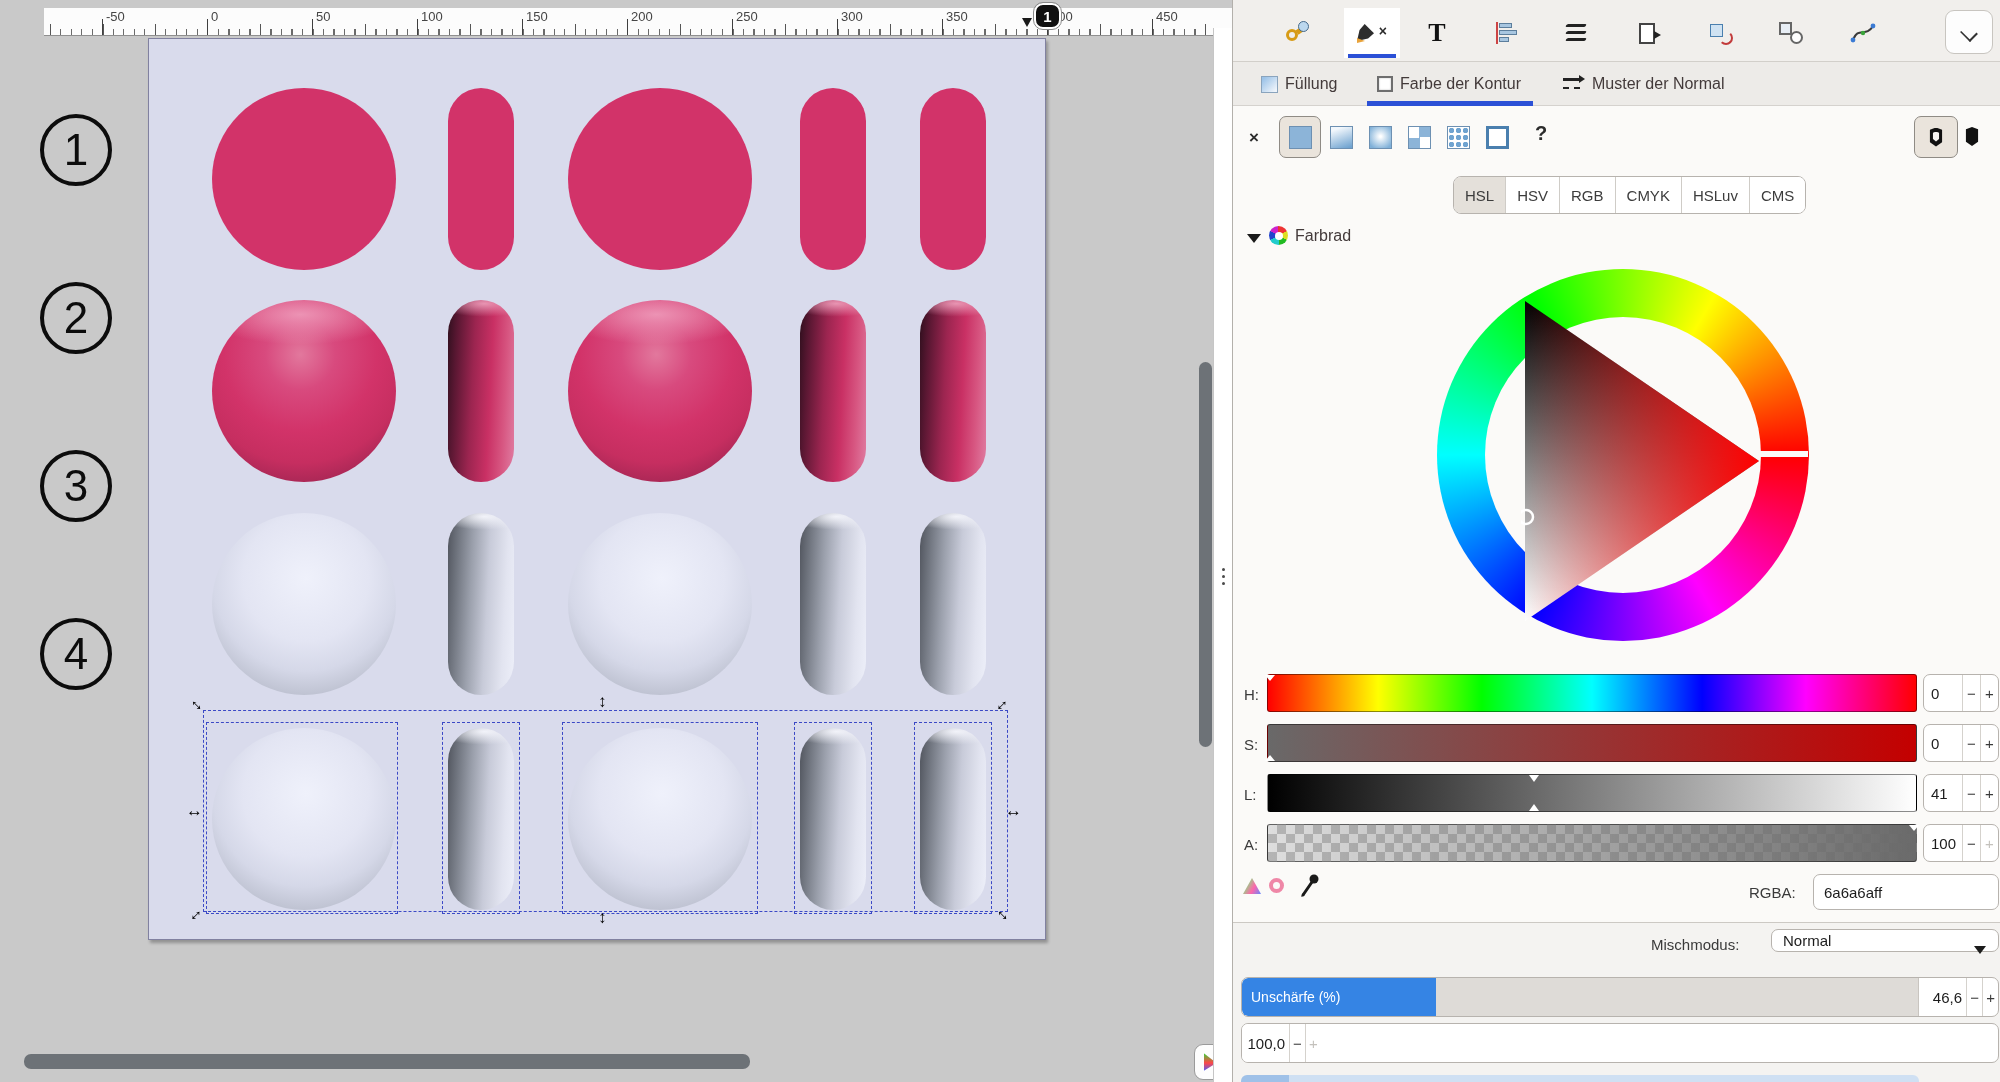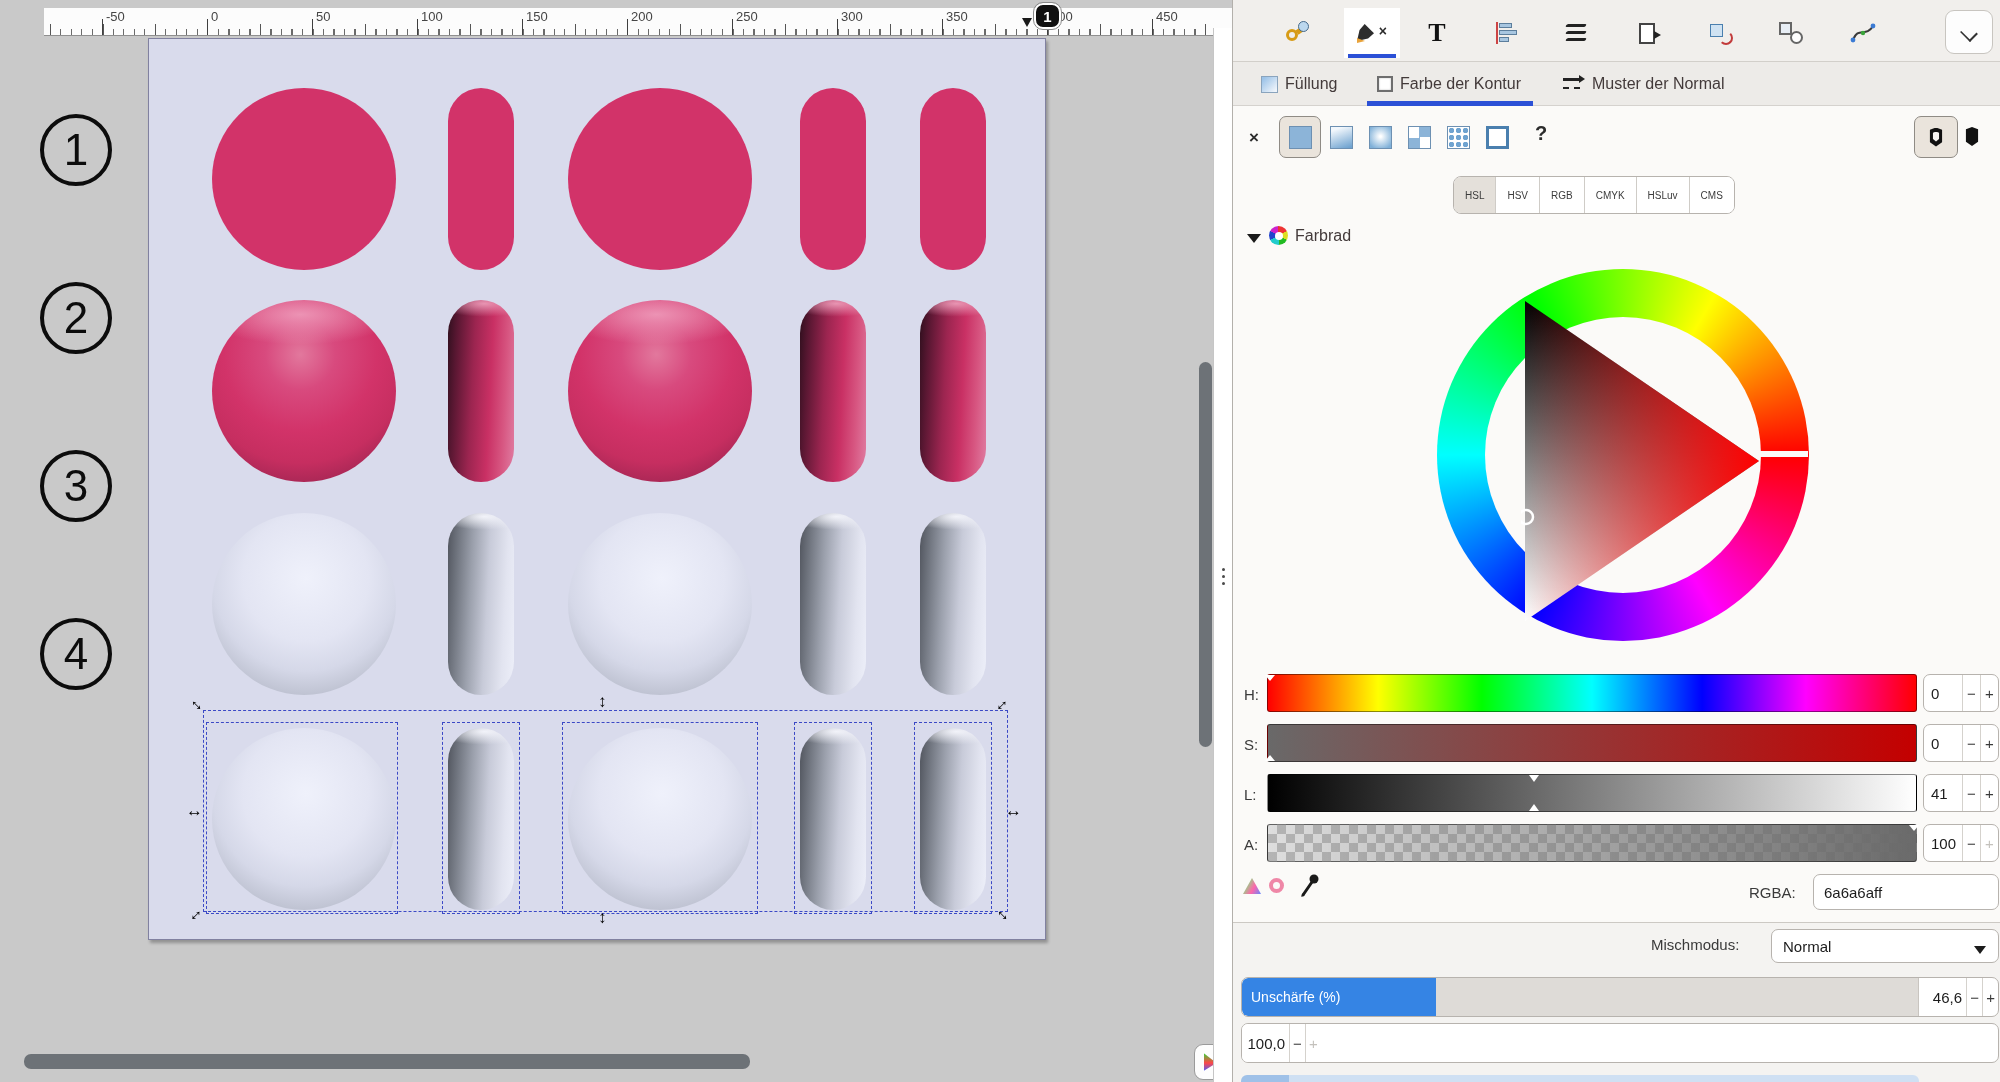--- a/index.html
+++ b/index.html
@@ -81,21 +81,21 @@
   #content { position:absolute; left:0; top:106px; width:768px; height:816px; background:#fbfaf8; }
 
   .paint-icon { width:23px; height:23px; border:1px solid #6d90b2; }
   .sel-btn { position:absolute; background:#eae4dc; border:1px solid #8f8b85; border-radius:7px;
     display:flex; align-items:center; justify-content:center; }
   .xglyph { font-size:17px; font-weight:bold; color:#2c2c2c; }
 
   .cs-group { position:absolute; left:220px; top:70px; height:38px; display:flex;
     border:1px solid #b7b3ae; border-radius:8px; overflow:hidden; background:#fff; }
   .cs-btn { height:100%; display:flex; align-items:center; justify-content:center;
-    font-size:10px; color:#3c3c3c; border-left:1px solid #cfccc7; padding:0 11px; background:#fff; }
+    font-size:15px; color:#3c3c3c; border-left:1px solid #cfccc7; padding:0 11px; background:#fff; }
   .cs-btn:first-child { border-left:none; }
   .cs-btn.sel { background:#e4e0da; }
 
   .slider-label { position:absolute; font-size:15px; color:#3a3a3a; width:24px; text-align:left; }
   .slider-bar { position:absolute; left:34px; width:650px; height:38px; border:1px solid rgba(0,0,0,.45); border-radius:3px; }
   .spin { position:absolute; left:690px; width:76px; height:38px; background:#fff; border:1px solid #b7b3ae;
     border-radius:7px; display:flex; overflow:hidden; }
   .spin .val { flex:1 1 auto; display:flex; align-items:center; padding-left:7px; font-size:15px; color:#1c1c1c; }
   .spin .b { width:18px; display:flex; align-items:center; justify-content:center;
     border-left:1px solid #d5d2cd; color:#3a3a3a; font-size:15px; }
@@ -108,21 +108,21 @@
   .bigslider .fill { position:absolute; left:0; top:0; bottom:0; background:#3584e4; border-radius:6px 0 0 6px; }
   .bigslider .slabel { position:absolute; left:9px; top:0; bottom:0; display:flex; align-items:center;
     color:#fff; font-size:14px; white-space:nowrap; }
   .bigslider .val { width:47px; display:flex; align-items:center; justify-content:flex-end; padding-right:4px;
     font-size:15px; color:#1c1c1c; background:#fff; }
   .bigslider .b { width:16px; display:flex; align-items:center; justify-content:center; border-left:1px solid #d5d2cd;
     color:#3a3a3a; font-size:15px; }
   .bigslider .b.dis { color:#c4c1bc; }
 
   .formlabel { position:absolute; font-size:15px; color:#3a3a3a; }
-  #blend-dd { position:absolute; left:538px; top:0; width:228px; height:34px; background:#fff;
+  #blend-dd { position:absolute; left:538px; top:0; width:228px; height:23px; background:#fff;
     border:1px solid #b7b3ae; border-radius:7px; display:flex; align-items:center; padding-left:11px;
     font-size:15px; color:#1c1c1c; }
   #blend-dd::after { content:""; position:absolute; right:12px; top:16px; width:0; height:0;
     border-left:6px solid transparent; border-right:6px solid transparent; border-top:8px solid #1c1c1c; }
   #rgba-box { position:absolute; left:580px; top:0; width:186px; height:36px; background:#fff;
     border:1px solid #b7b3ae; border-radius:7px; display:flex; align-items:center; padding-left:10px;
     font-size:15px; color:#1c1c1c; }
 
   .tri-exp { width:0; height:0; border-left:7px solid transparent; border-right:7px solid transparent; border-top:9px solid #1a1a1a; }
   .hue-dot { width:19px; height:19px; border-radius:50%;

